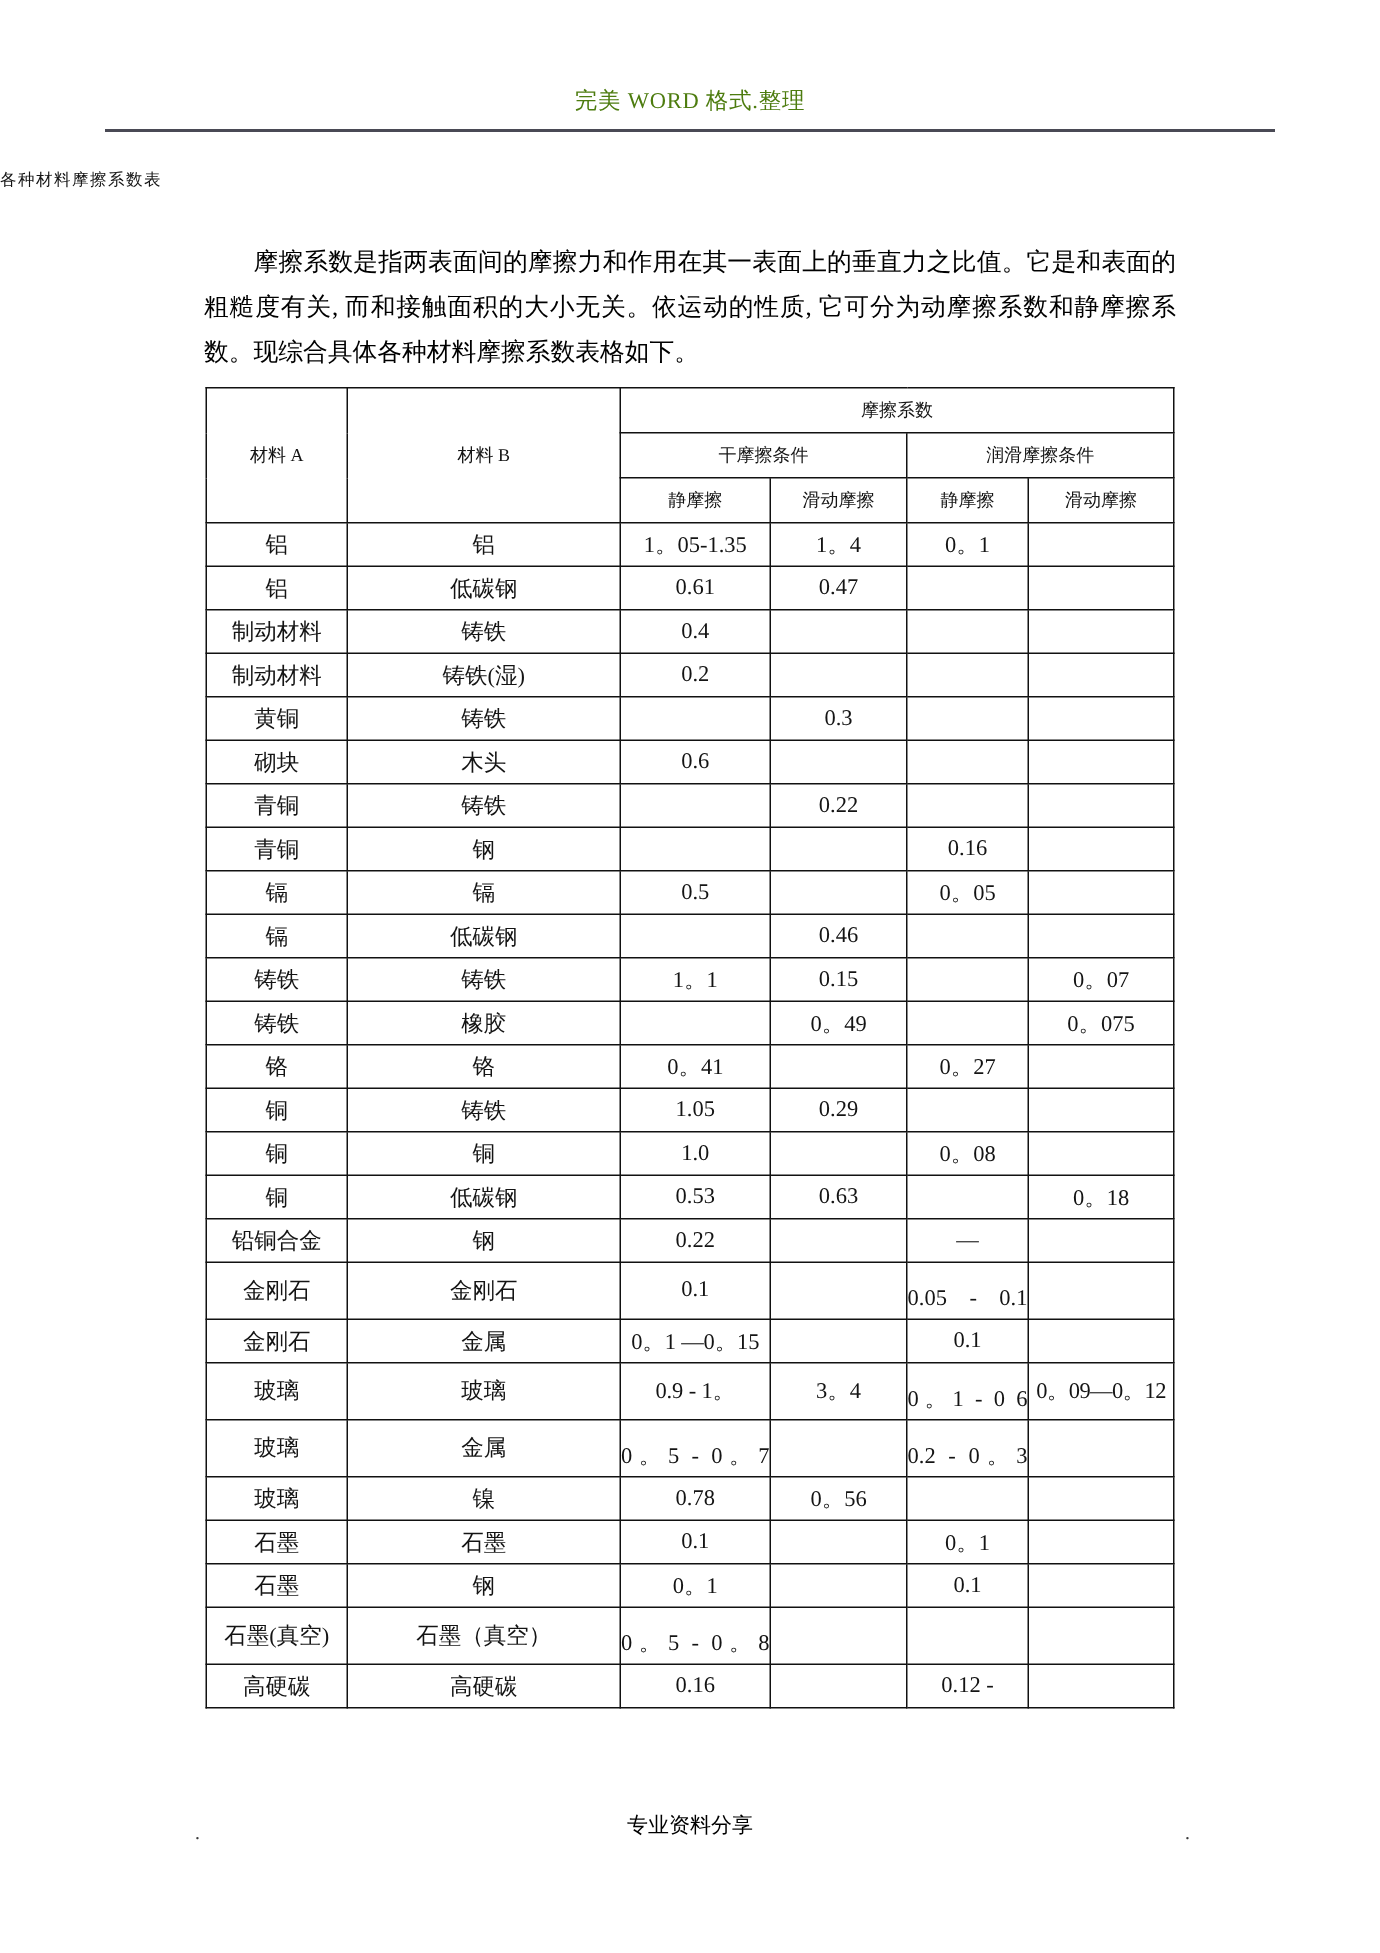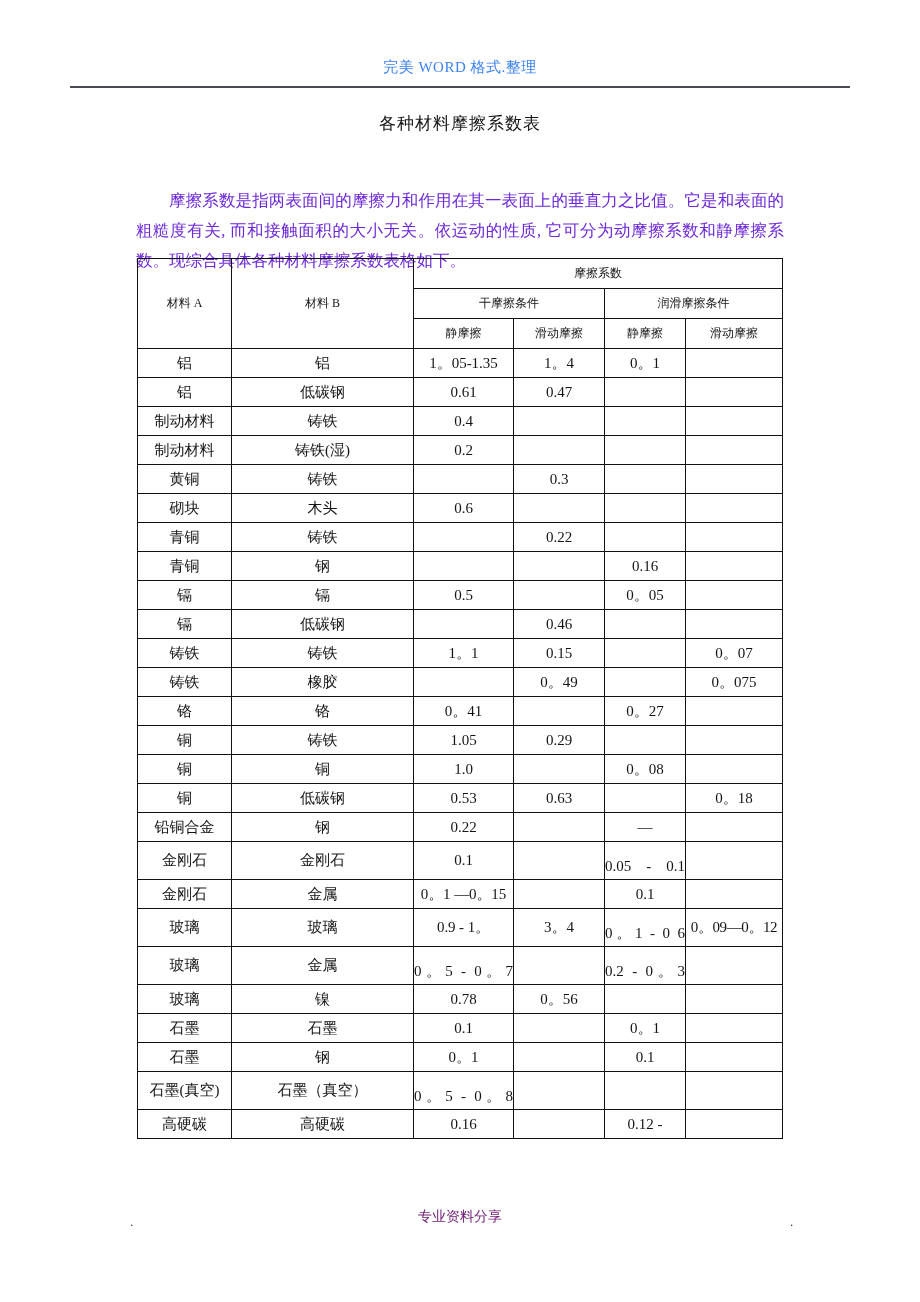--- a/index.html
+++ b/index.html
@@ -23,55 +23,55 @@
 
   
   .doc-header {
     position: absolute;
     top: 58px;
     left: 70px;
     width: 780px;
     text-align: center;
     font-size: 15px;
     letter-spacing: 0.5px;
-    color: #3b82f6;
+    color: #4d7c0f;
   }
   .doc-header-rule {
     position: absolute;
     top: 86px;
     left: 70px;
     width: 780px;
     height: 0;
     border-top: 2px solid #4a4a55;
   }
 
   
   .doc-title {
     position: absolute;
     top: 112px;
     left: 0;
     width: 920px;
-    text-align: center;
-    font-size: 17px;
+    text-align: left;
+    font-size: 11px;
     letter-spacing: 1px;
     color: #141414;
   }
 
   
   .intro {
     position: absolute;
-    top: 169px;
+    top: 143px;
     left: 136px;
     width: 648px;
     font-size: 16.5px;
     line-height: 30px;
     text-align: justify;
     text-justify: inter-character;
     text-indent: 33px;
-    color: #6d28d9;
+    color: #000000;
   }
 
   
   .tbl-wrap {
     position: absolute;
     top: 258px;
     left: 137px;
     width: 646px;
   }
   table.fric {
@@ -140,21 +140,21 @@
     left: 0;
     width: 920px;
     height: 20px;
   }
   .doc-footer .f-center {
     position: absolute;
     left: 0;
     width: 920px;
     text-align: center;
     font-size: 14px;
-    color: #701a75;
+    color: #000000;
   }
   .doc-footer .f-dot-left {
     position: absolute;
     left: 130px;
     top: 6px;
     font-size: 13px;
     color: #3a3a3a;
   }
   .doc-footer .f-dot-right {
     position: absolute;

